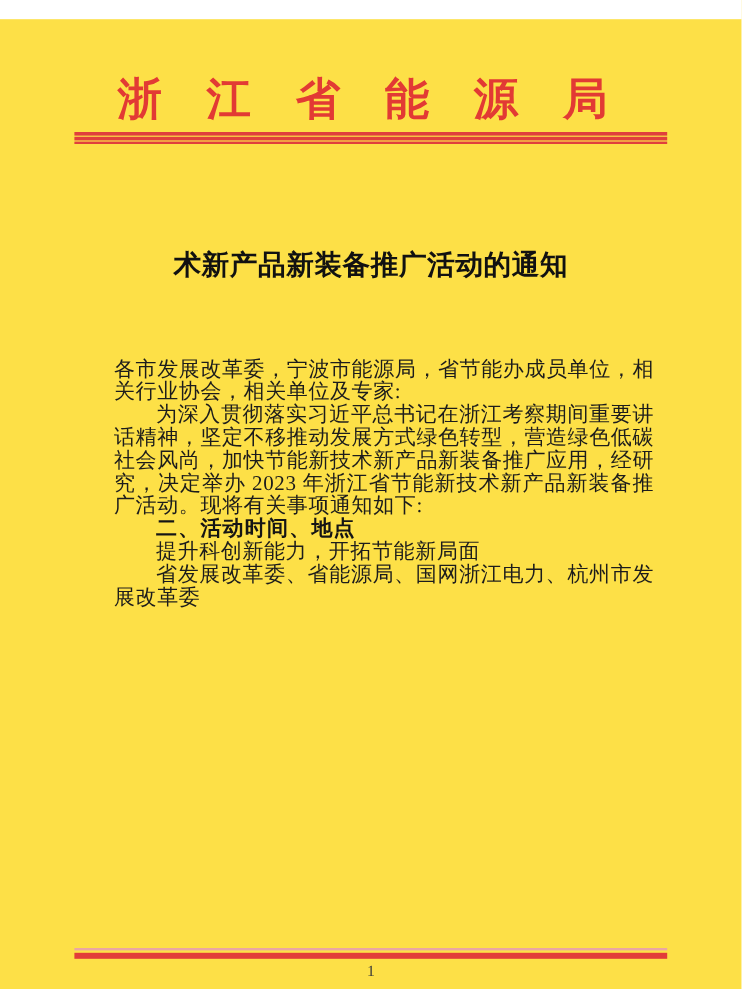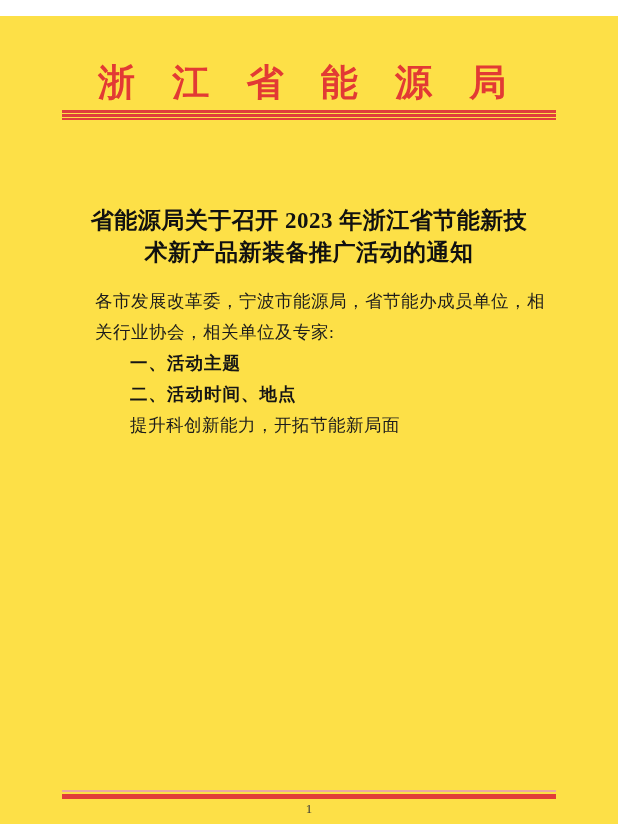--- a/index.html
+++ b/index.html
@@ -16,22 +16,22 @@
   .rule-head{position:absolute;top:94px;left:62px;width:494px;}
   .rule-head .r1{height:2.5px;background:#e0403c;margin-bottom:1px;}
   .rule-head .r2{height:3.5px;background:#e0403c;margin-bottom:1px;}
   .rule-head .r3{height:1.5px;background:#e0403c;}
   .doc-title{
     position:absolute;top:189px;left:55px;width:508px;text-align:center;
     font-size:23px;line-height:32px;font-weight:bold;color:#111111;
     letter-spacing:0.5px;
   }
   .content{
-    position:absolute;top:270px;left:95px;width:450px;
-    font-size:17.5px;line-height:31px;text-align:justify;
+    position:absolute;top:282px;left:95px;width:450px;
+    font-size:17.5px;line-height:19px;text-align:justify;
     letter-spacing:0.5px;color:#1c1c1c;
   }
   .content p{margin:0;padding:0;}
   .indent{text-indent:35px;}
   .heading-sans{
     font-family:"Liberation Sans","DejaVu Sans",sans-serif;
     font-weight:bold;letter-spacing:1px;color:#151515;
   }
   .kaiti{font-style:italic;font-weight:bold;color:#151515;}
   .bold-label{font-weight:bold;}
@@ -50,39 +50,39 @@
 
   <div class="agency">浙 江 省 能 源 局</div>
 
   <div class="rule-head">
     <div class="r1"></div>
     <div class="r2"></div>
     <div class="r3"></div>
   </div>
 
   <div class="doc-title">
-    <div>省能源局关于召开 2023 年浙江省节能新技</div>
     <div>术新产品新装备推广活动的通知</div>
   </div>
 
   <div class="content">
 
     <p>各市发展改革委，宁波市能源局，省节能办成员单位，相关行业协会，相关单位及专家:</p>
 
+    <p class="indent">为深入贯彻落实习近平总书记在浙江考察期间重要讲话精神，坚定不移推动发展方式绿色转型，营造绿色低碳社会风尚，加快节能新技术新产品新装备推广应用，经研究，决定举办 2023 年浙江省节能新技术新产品新装备推广活动。现将有关事项通知如下:</p>
 
-    <p class="indent heading-sans">一、活动主题</p>
 
     <p class="indent heading-sans">二、活动时间、地点</p>
 
     <p class="indent">提升科创新能力，开拓节能新局面</p>
 
 
 
 
 
+    <p class="indent">省发展改革委、省能源局、国网浙江电力、杭州市发展改革委</p>
 
   </div>
 
   <div class="rule-foot">
     <div class="f1"></div>
     <div class="f2"></div>
   </div>
 
   <div class="page-num">1</div>
 

